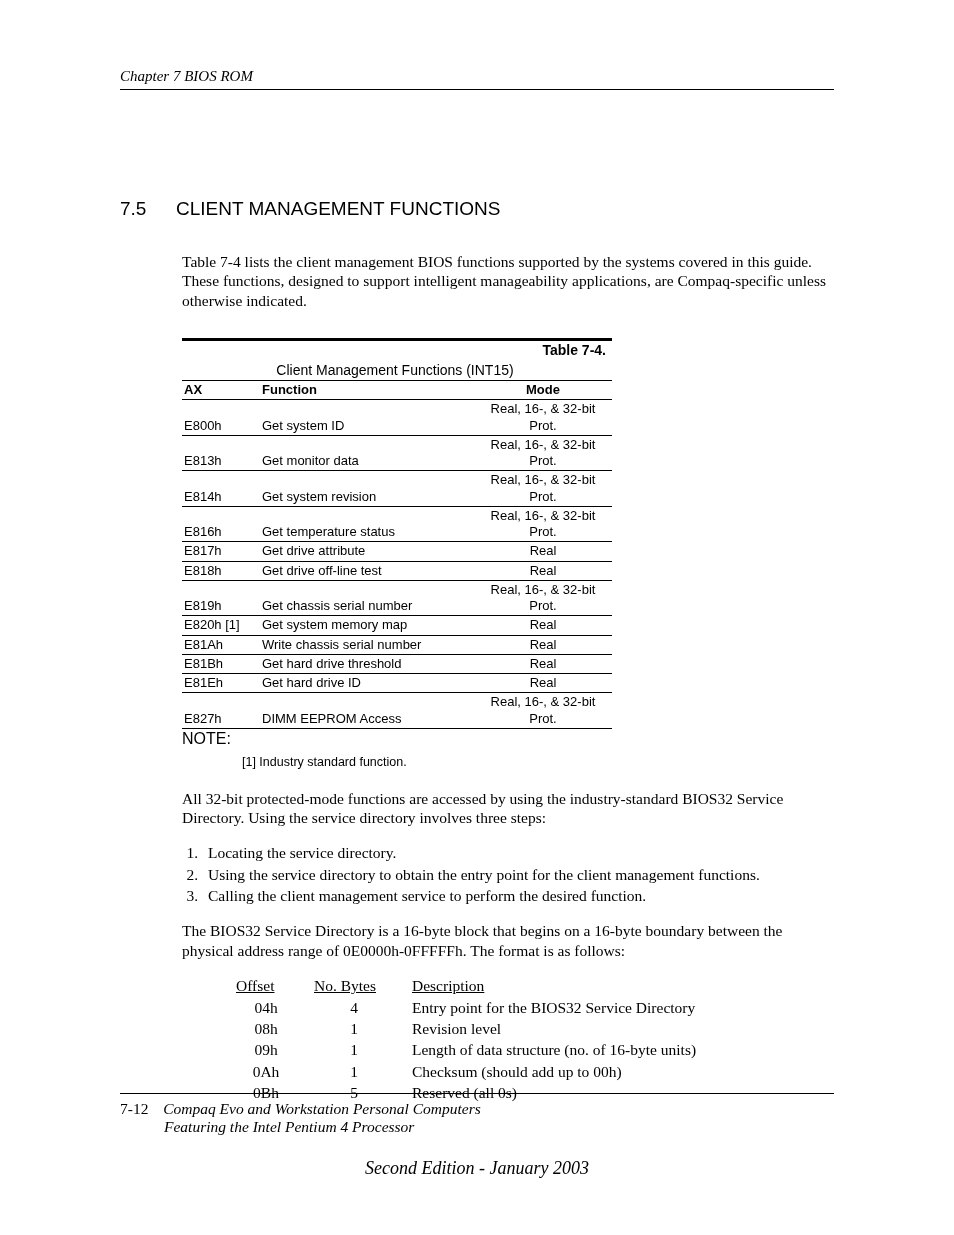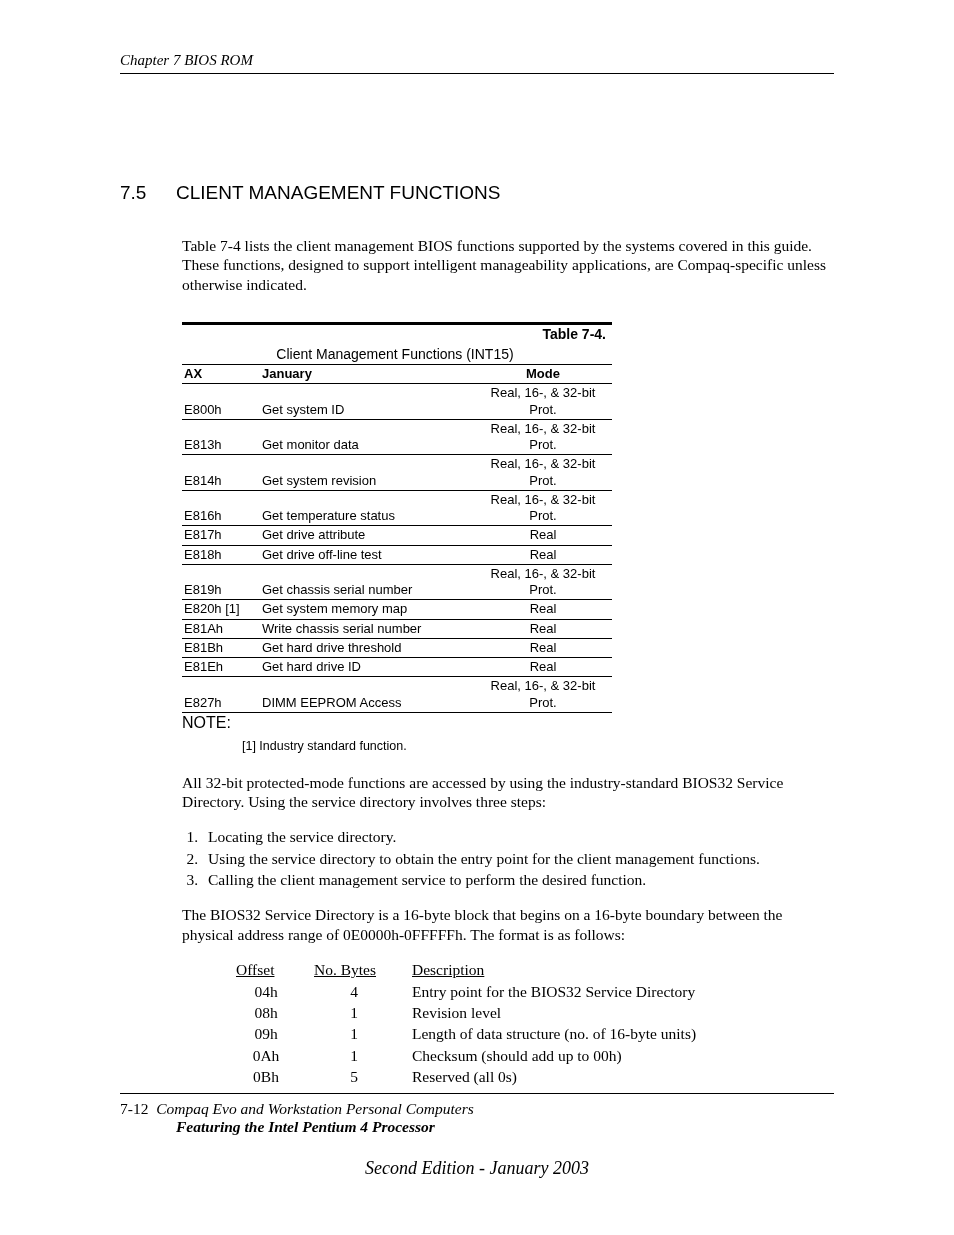--- a/index.html
+++ b/index.html
@@ -8,20 +8,21 @@
     background: #fff;
     font-family: "Times New Roman", Times, serif;
     color: #000;
     width: 954px;
     height: 1235px;
     position: relative;
     box-sizing: border-box;
   }
   .page {
     padding: 52px 120px 0 120px;
+    margin-top: 16px;
   }
   .running-header {
     font-style: italic;
     font-size: 15px;
     padding-bottom: 4px;
     border-bottom: 1px solid #000;
     margin-bottom: 108px;
   }
   .section-heading {
     font-family: Arial, Helvetica, sans-serif;
@@ -90,22 +91,22 @@
     position: absolute;
     left: 120px;
     right: 120px;
     bottom: 56px;
     border-top: 1px solid #000;
     padding-top: 6px;
     font-size: 15.5px;
   }
   .footer .line1 { font-style: normal; }
   .footer .pn { font-style: normal; }
-  .footer .title1 { font-style: italic; }
-  .footer .title2 { font-style: italic; margin-left: 56px; display:block;font-weight:bold;}
+  .footer .title1 { font-style: italic; margin-left: 7px; }
+  .footer .title2 { font-style: italic; margin-left: 44px; display:block;}
   .edition {
     text-align: center;
     font-style: italic;
     font-size: 18px;
     margin-top: 22px;
   }
   tbody.tbody-rows {}
 </style>
 </head>
 <body>
@@ -124,21 +125,21 @@
       <table class="cm">
         <tbody>
             <tr class="tbl-top">
               <td colspan="3" class="tbl-title">Table 7-4.</td>
             </tr>
         <tr>
               <td colspan="3" class="tbl-sub">Client Management Functions (INT15)</td>
             </tr>
         <tr class="hdr-row">
           <td class="col-ax">AX</td>
-          <td class="col-fn">January</td>
+          <td class="col-fn">Function</td>
           <td class="col-md">Mode</td>
         </tr>
         </tbody>
           <tbody class="tbody-rows" id="t74-body">
             <tr class="row">
               <td class="col-ax">E800h</td>
               <td class="col-fn">Get system ID</td>
               <td class="col-md">Real, 16-, &amp; 32-bit Prot.</td>
             </tr>
             <tr class="row">

